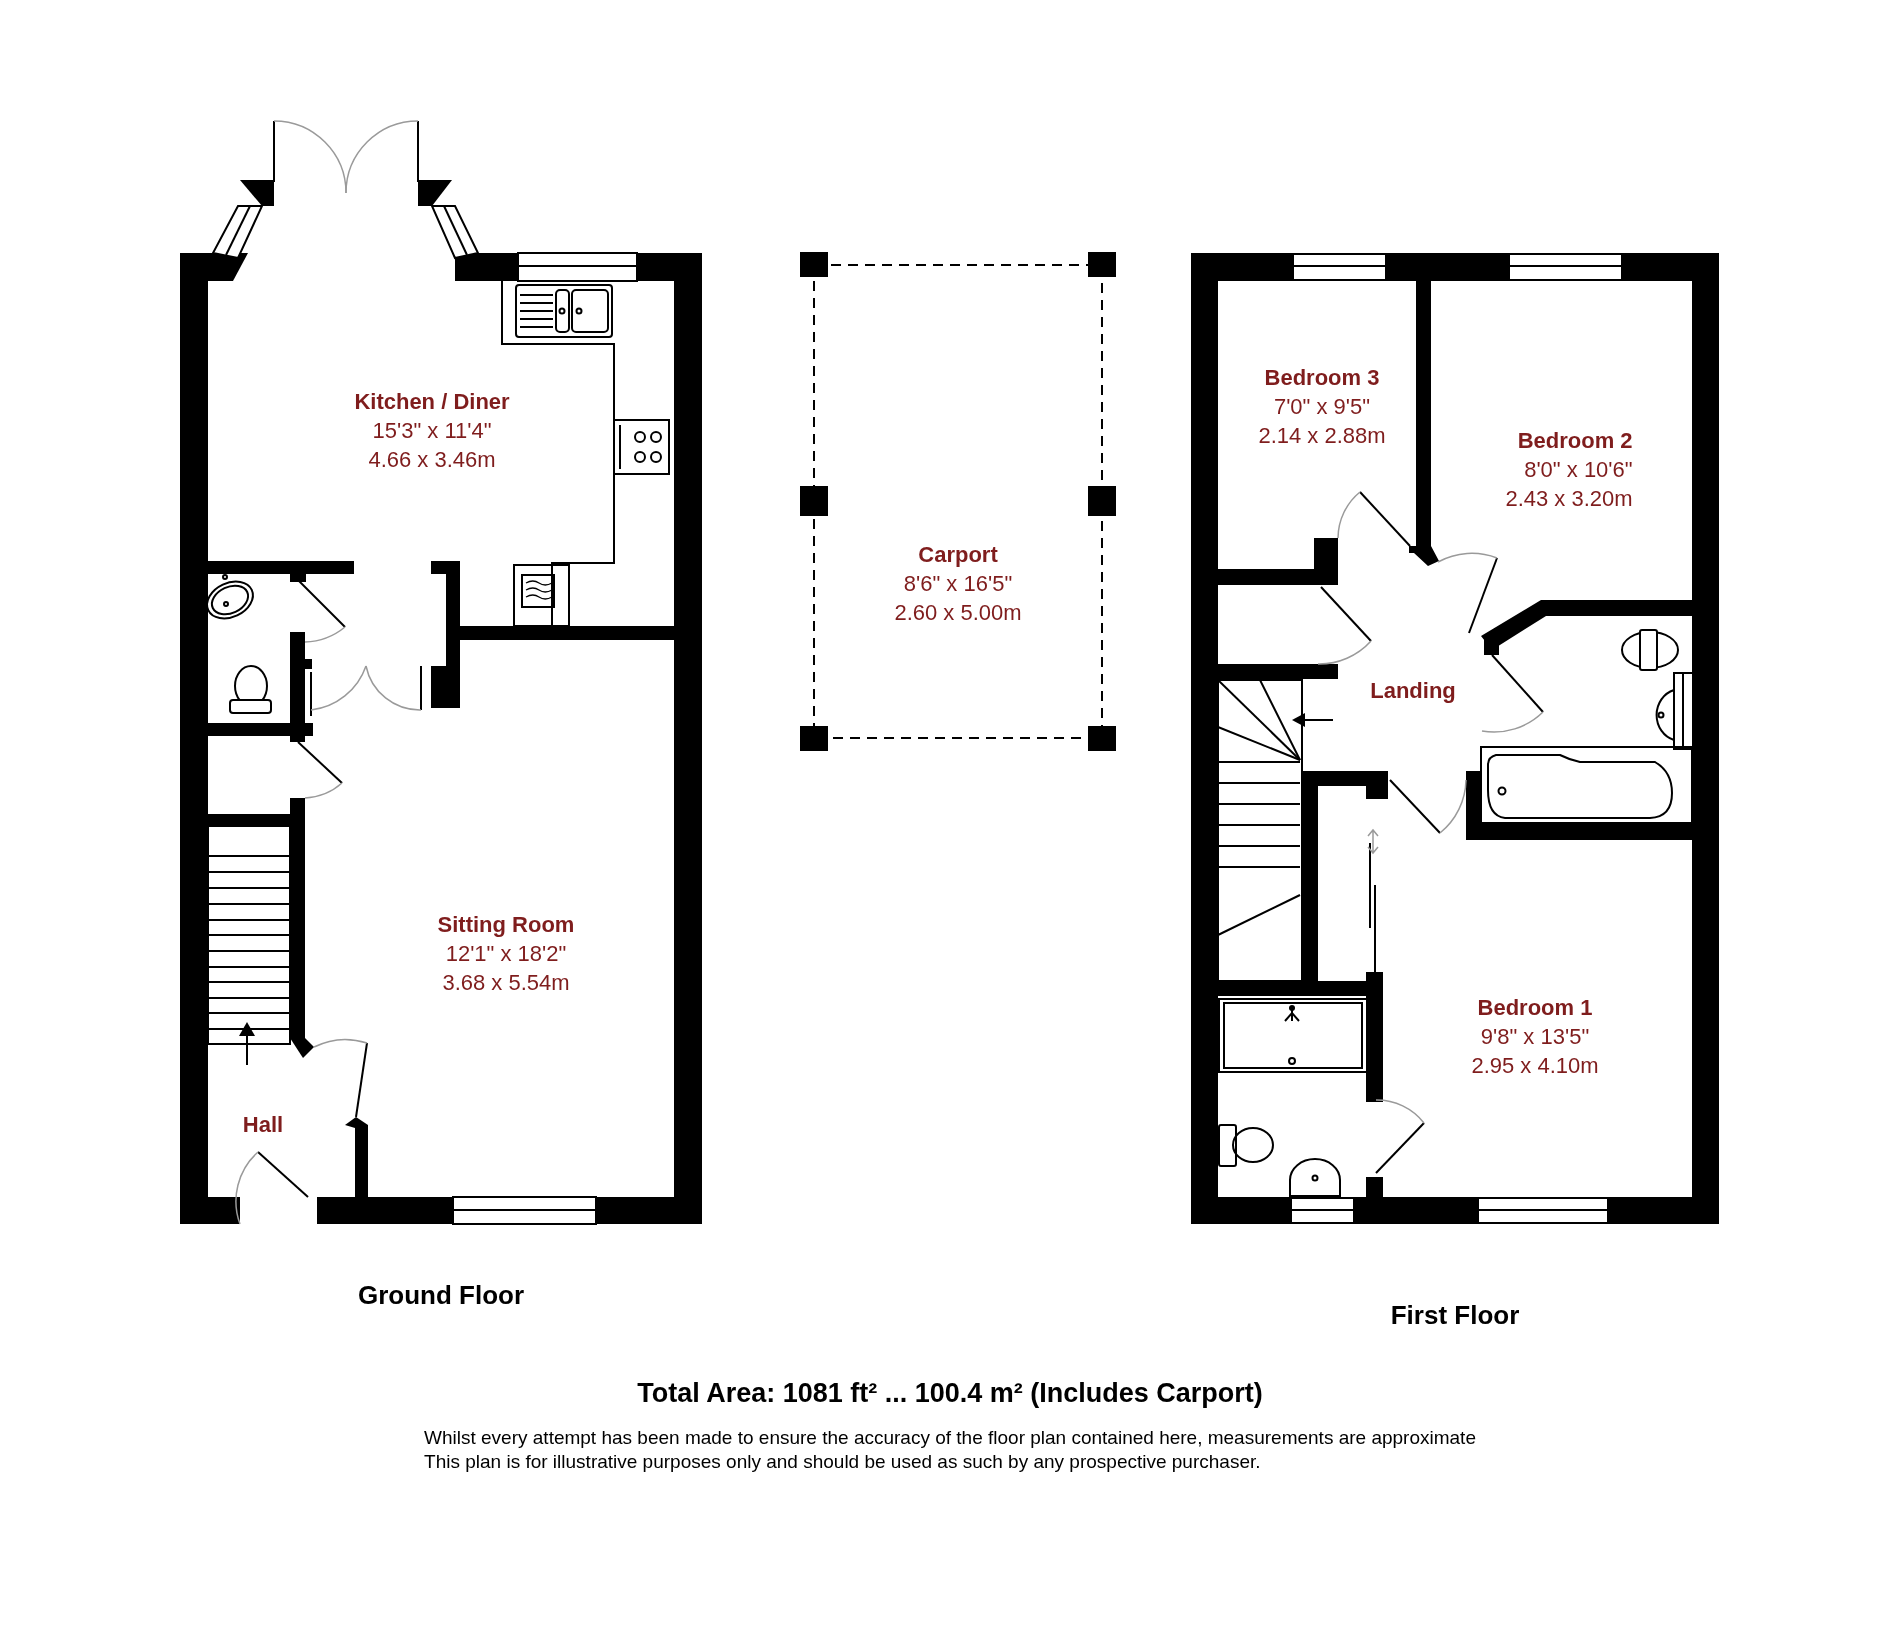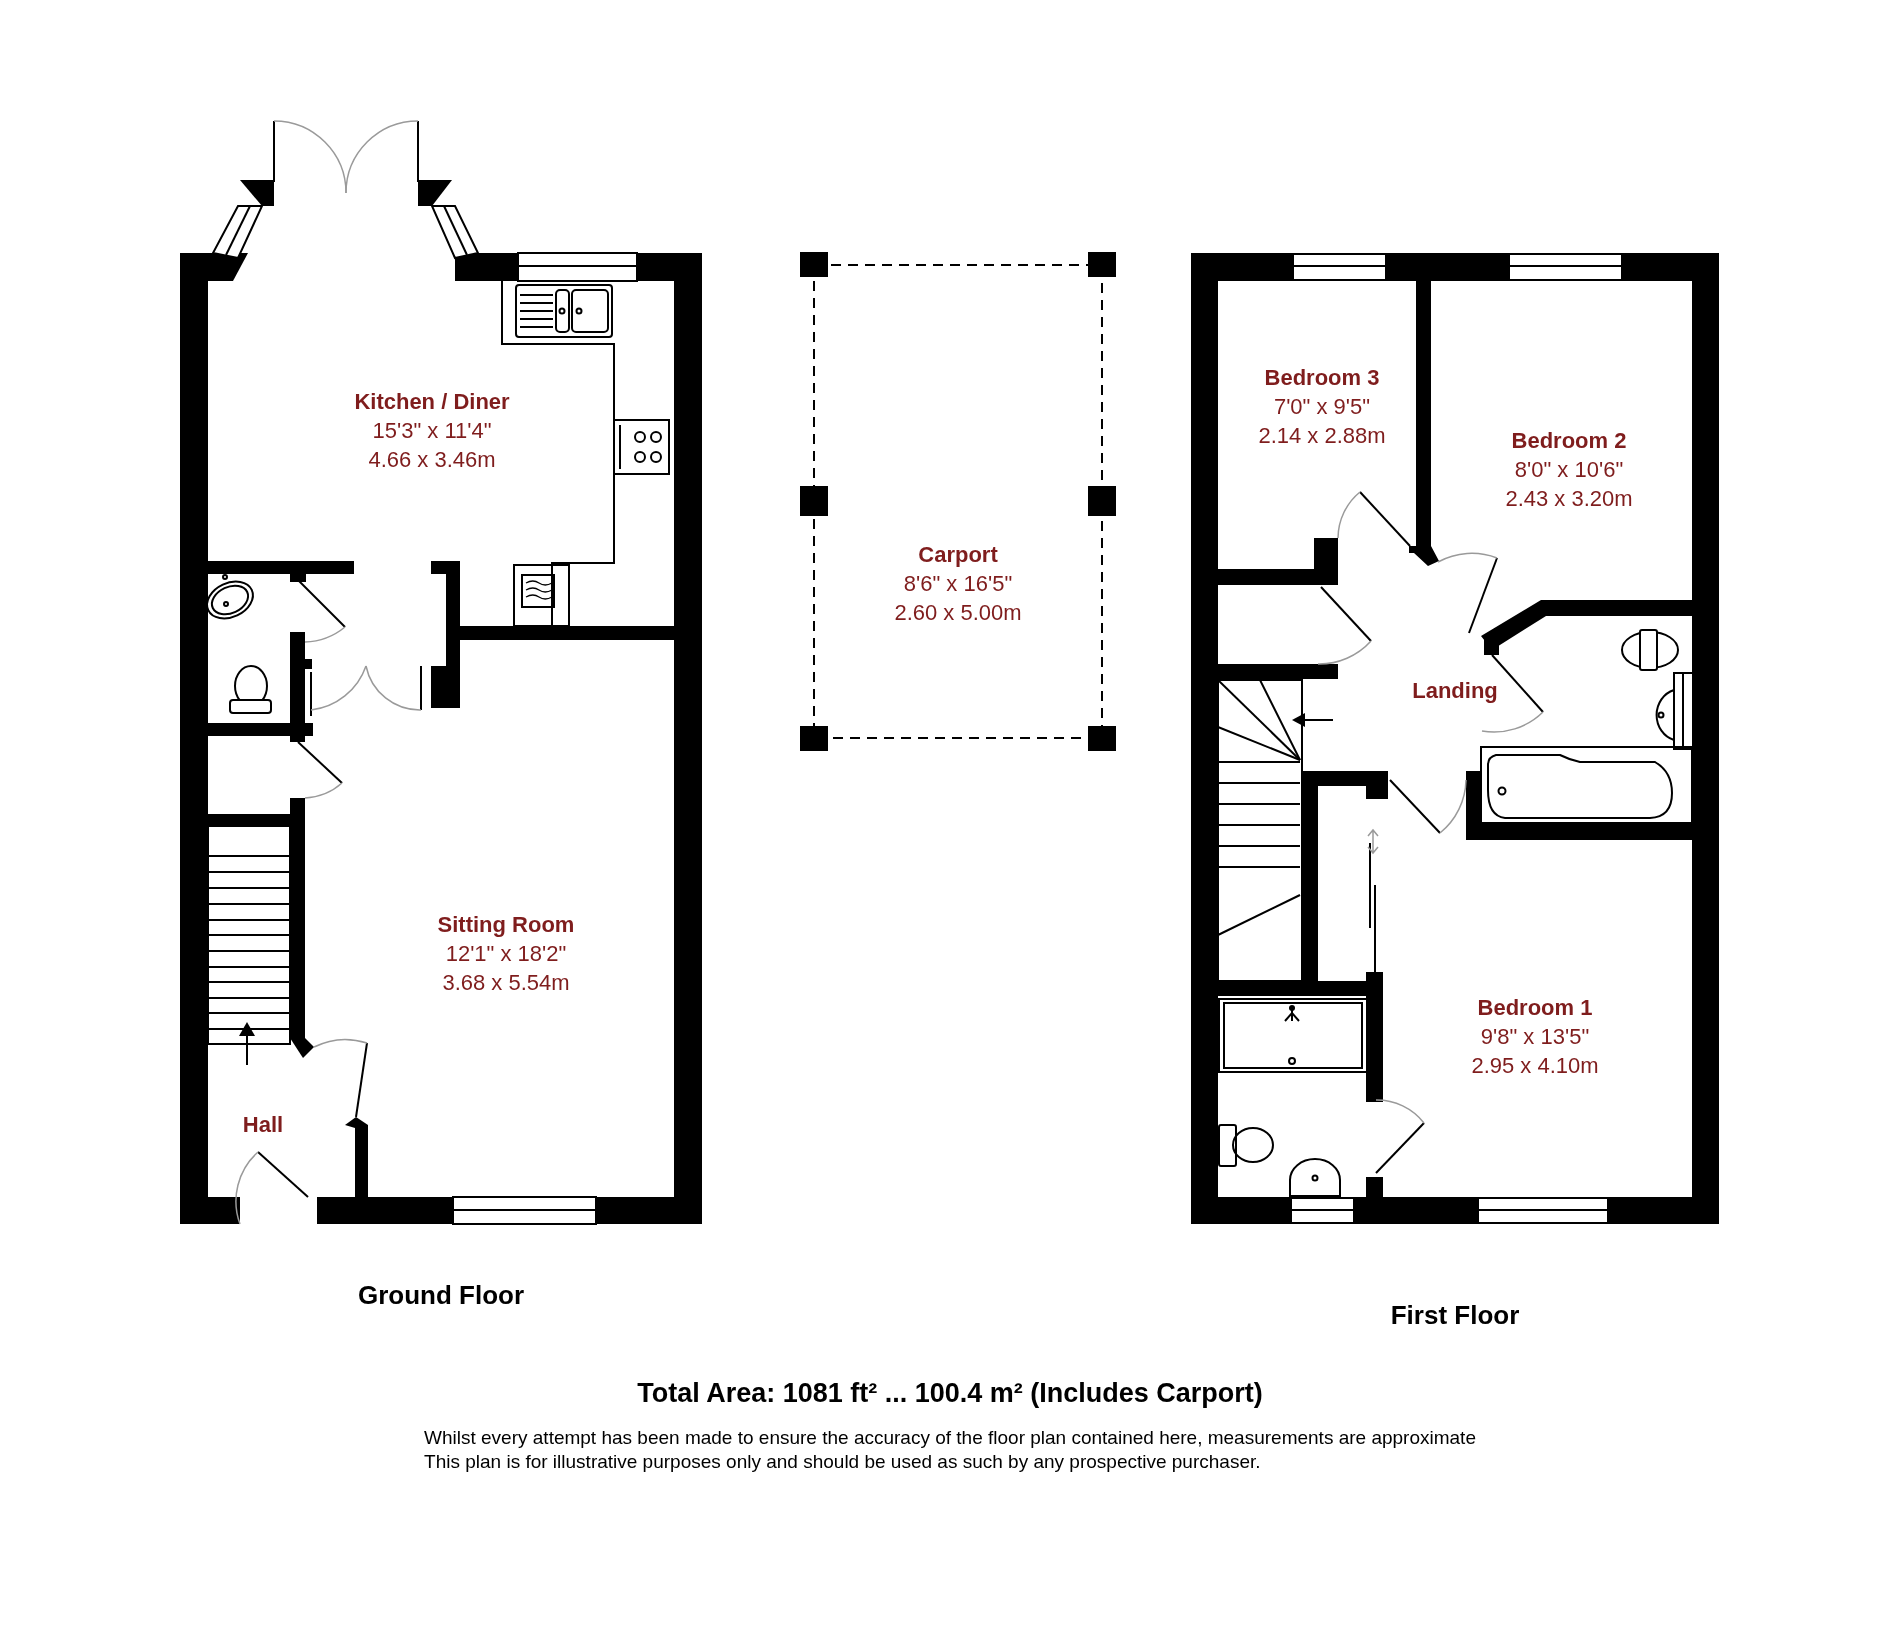--- a/index.html
+++ b/index.html
@@ -279,26 +279,26 @@
 <div class="label" style="left:958px;top:516px;margin-top:24px;">
   <div class="rname">Carport</div>
   <div class="rdim">8'6" x 16'5"</div>
   <div class="rdim">2.60 x 5.00m</div>
 </div>
 <div class="label" style="left:1322px;top:363px;">
   <div class="rname">Bedroom 3</div>
   <div class="rdim">7'0" x 9'5"</div>
   <div class="rdim">2.14 x 2.88m</div>
 </div>
-<div class="label" style="left:1569px;top:426px;">
+<div class="label" style="left:1569px;top:426px;text-align:right;">
   <div class="rname">Bedroom 2</div>
   <div class="rdim">8'0" x 10'6"</div>
   <div class="rdim">2.43 x 3.20m</div>
 </div>
-<div class="label" style="left:1413px;top:676px;margin-left:42px;">
+<div class="label" style="left:1413px;top:676px;">
   <div class="rname">Landing</div>
 </div>
 <div class="label" style="left:1535px;top:993px;">
   <div class="rname">Bedroom 1</div>
   <div class="rdim">9'8" x 13'5"</div>
   <div class="rdim">2.95 x 4.10m</div>
 </div>
 
 <div class="floor" style="left:441px;top:1280px;">Ground Floor</div>
 <div class="floor" style="left:1455px;top:1280px;margin-top:20px;">First Floor</div>

